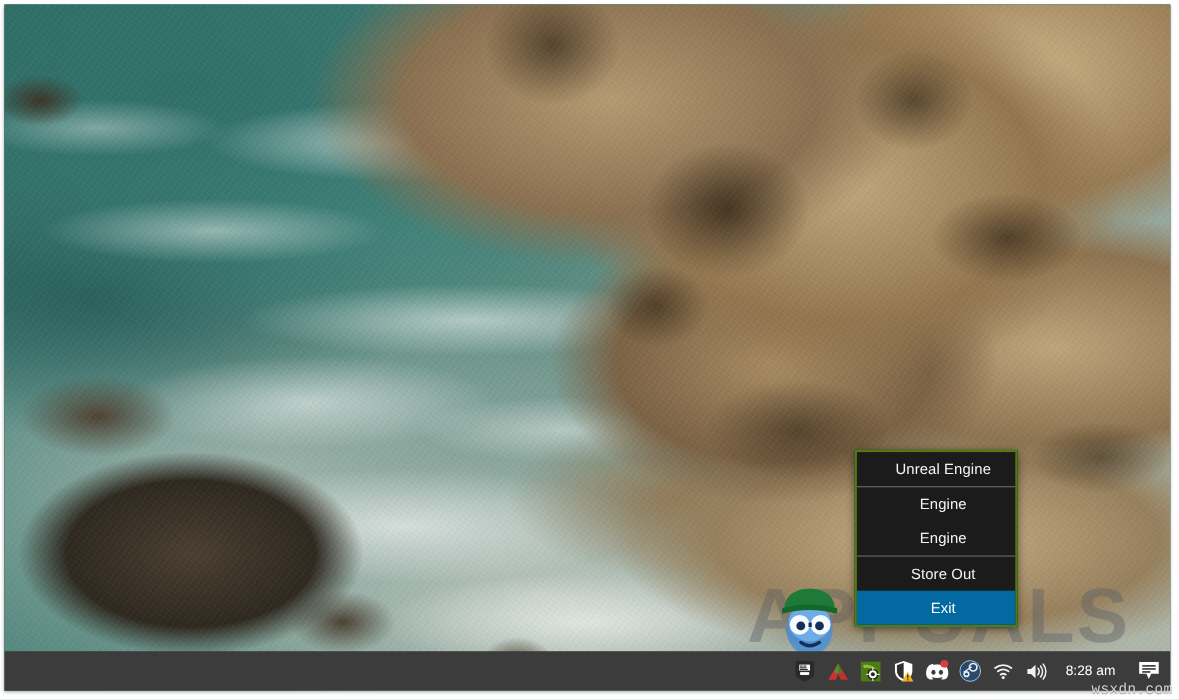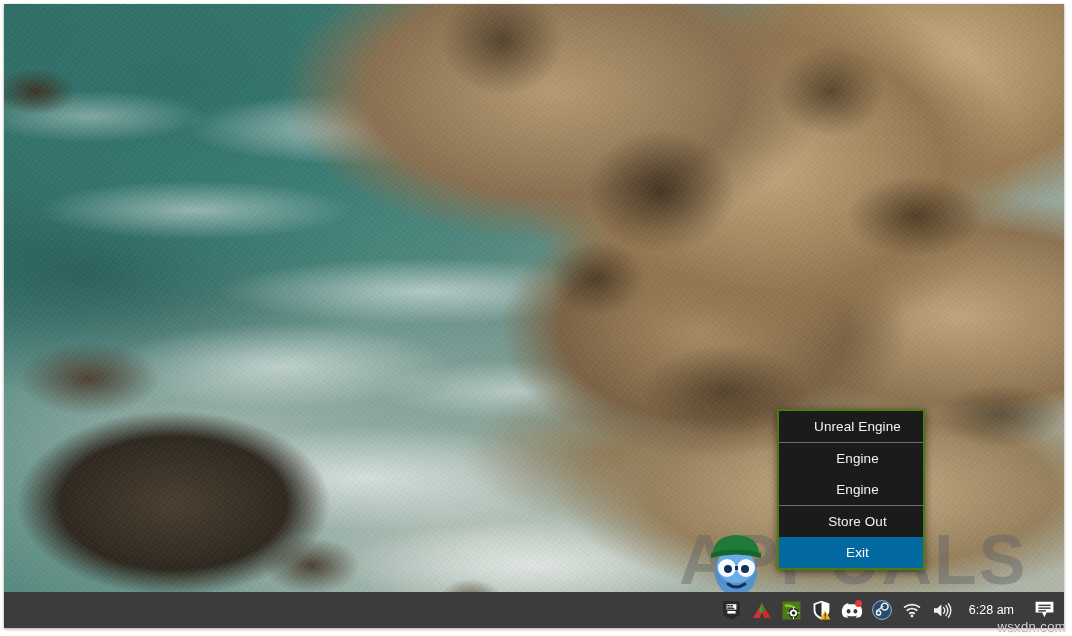--- a/index.html
+++ b/index.html
@@ -226,21 +226,21 @@
     height: 7px;
     border-radius: 50%;
     background: #e03a3a;
   }
 
   
   #wsxdn {
     position: absolute;
     right: 6px;
     bottom: 2px;
-    font-family: Liberation Sans, sans-serif;
+    font-family: Liberation Mono, monospace;
     font-size: 13px;
     color: rgba(235,235,235,0.88);
     letter-spacing: 0.4px;
     z-index: 50;
     text-shadow: 0 1px 1px rgba(0,0,0,0.4);
   }
 </style>
 </head>
 <body>
 
@@ -363,21 +363,21 @@
 
         <div class="tray-icon">
           <svg width="20" height="17" viewBox="0 0 20 17">
             <path d="M2 6.2 H5.2 L9.4 2.4 V14.6 L5.2 10.8 H2 Z" fill="#f0f0f0"></path>
             <path d="M11.6 5.6 A4.6 4.6 0 0 1 11.6 11.4" stroke="#f0f0f0" stroke-width="1.4" fill="none" stroke-linecap="round"></path>
             <path d="M14 3.6 A7.6 7.6 0 0 1 14 13.4" stroke="#f0f0f0" stroke-width="1.4" fill="none" stroke-linecap="round"></path>
             <path d="M16.4 1.8 A10.6 10.6 0 0 1 16.4 15.2" stroke="#f0f0f0" stroke-width="1.4" fill="none" stroke-linecap="round"></path>
           </svg>
         </div>
 
-        <div id="tray-clock">6:28 am</div>
+        <div id="tray-clock">8:28 am</div>
 
         <div id="action-center">
           <svg width="21" height="20" viewBox="0 0 21 20">
             <path d="M1.6 1.8 H19.4 V12.4 H12.6 L10.4 17.2 L8.2 12.4 H1.6 Z" fill="#ffffff"></path>
             <rect x="4.4" y="4.6" width="12.2" height="1.5" fill="#3c3c3c"></rect>
             <rect x="4.4" y="7.4" width="12.2" height="1.5" fill="#3c3c3c"></rect>
             <rect x="4.4" y="10.1" width="7.4" height="1.5" fill="#3c3c3c"></rect>
           </svg>
         </div>
 

